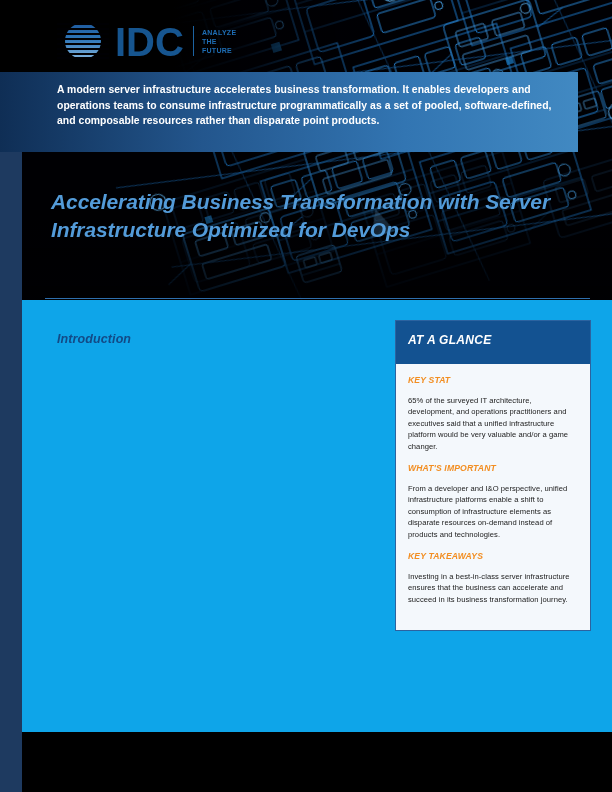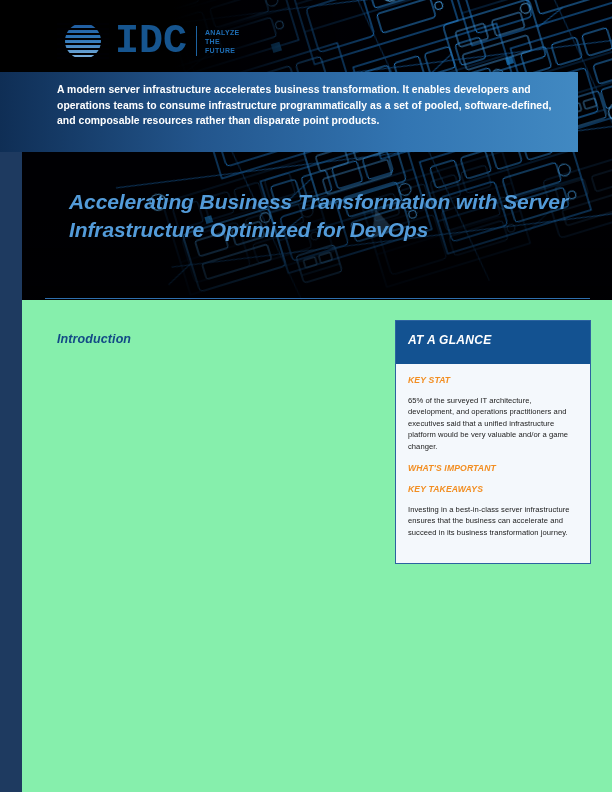--- a/index.html
+++ b/index.html
@@ -71,21 +71,21 @@
   }
   #logo-mark .bars i {
     position: absolute;
     left: 0;
     display: block;
     width: 52px;
     height: 2px;
     background: #000003;
   }
   #logo-word {
-    font-family: Liberation Mono, monospace;
+    font-family: Liberation Sans, sans-serif;
     font-size: 40px;
     font-weight: 700;
     letter-spacing: 0px;
     color: #16558F;
     line-height: 40px;
     position: relative;
     top: 1px;
   }
   #logo-divider {
     width: 1px;
@@ -128,21 +128,21 @@
     position: absolute;
     left: 0; top: 152px;
     width: 22px; height: 640px;
     background: #1E3A60;
     z-index: 7;
   }
 
   
   #title {
     position: absolute;
-    left: 69px; top: 188px;
+    left: 51px; top: 188px;
     width: 520px;
     z-index: 6;
     color: #539BD9;
     font-size: 21px;
     font-weight: 700;
     font-style: italic;
     line-height: 28px;
     letter-spacing: -0.1px;
   }
 
@@ -152,22 +152,22 @@
     left: 45px; top: 298px;
     width: 545px; height: 1px;
     background: #2E6FAE;
     z-index: 8;
   }
 
   
   #body-area {
     position: absolute;
     left: 22px; top: 300px;
-    width: 590px; height: 492px;
-    background: #86efac;
+    width: 590px; height: 432px;
+    background: #0ea5e9;
     z-index: 6;
   }
 
   #section-heading {
     position: absolute;
     left: 35px; top: 32px;
     color: #134A86;
     font-size: 12.5px;
     font-weight: 700;
     font-style: italic;
@@ -352,20 +352,21 @@
       </div>
       <div id="glance-body">
 
         <div class="glance-block">
           <div class="glance-label">KEY STAT</div>
           <div class="glance-text">65% of the surveyed IT architecture, development, and operations practitioners and executives said that a unified infrastructure platform would be very valuable and/or a game changer.</div>
         </div>
 
         <div class="glance-block">
           <div class="glance-label">WHAT'S IMPORTANT</div>
+          <div class="glance-text">From a developer and I&amp;O perspective, unified infrastructure platforms enable a shift to consumption of infrastructure elements as disparate resources on-demand instead of products and technologies.</div>
         </div>
 
         <div class="glance-block">
           <div class="glance-label">KEY TAKEAWAYS</div>
           <div class="glance-text">Investing in a best-in-class server infrastructure ensures that the business can accelerate and succeed in its business transformation journey.</div>
         </div>
 
       </div>
     </aside>
   </div>

